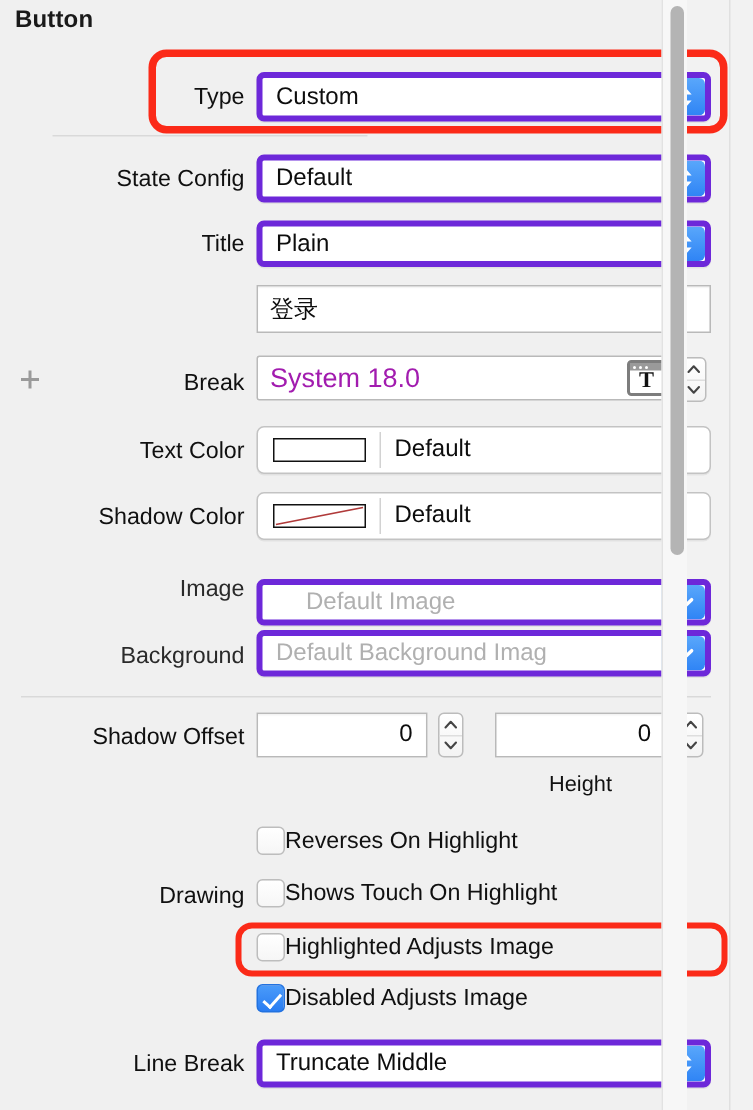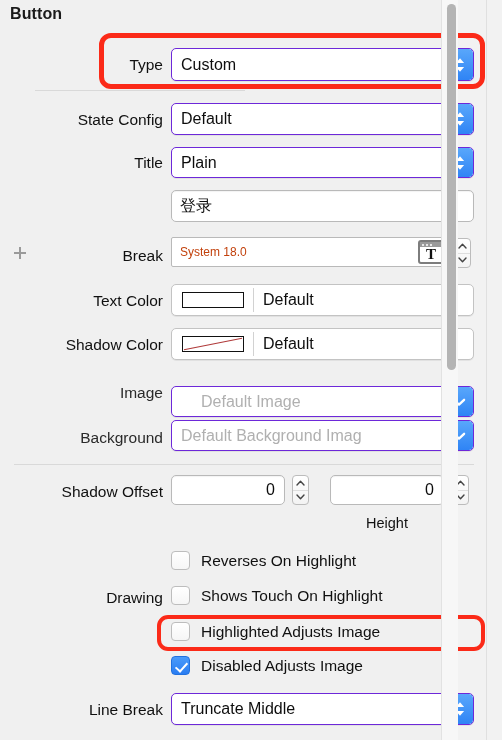--- a/index.html
+++ b/index.html
@@ -47,21 +47,21 @@
     text-align: center;
     line-height: 18px;
     white-space: nowrap;
   }
 
   
   .popup {
     position: absolute;
     box-sizing: border-box;
     background: #ffffff;
-    border: 1px solid #6d28d9;
+    border: 4px solid #6d28d9;
     border-radius: 5px;
     box-shadow: 0 1px 0 rgba(0,0,0,0.06);
     overflow: hidden;
     display: flex;
     align-items: center;
   }
   .popup .ptext {
     flex: 1 1 auto;
     padding-left: 9px;
     font-size: 16px;
@@ -87,21 +87,21 @@
     transform: translate(-50%,-50%);
   }
   .chev-dbl svg, .chev-one svg { display: block; }
 
   
   .tfield {
     position: absolute;
     box-sizing: border-box;
     background: #ffffff;
     border: 1px solid #b9b9b9;
-    border-radius: 5px;
+    border-radius: 0;
     font-size: 16px;
     color: #0d0d0d;
     display: flex;
     align-items: center;
     padding-left: 8px;
     box-shadow: inset 0 1px 1px rgba(0,0,0,0.05);
     overflow: hidden;
   }
   .tfield.num {
     justify-content: flex-end;
@@ -115,22 +115,22 @@
     box-sizing: border-box;
     background: #fff;
     border: 1px solid #b9b9b9;
     border-radius: 2px;
     display: flex;
     align-items: center;
   }
   .fontfield .ftxt {
     flex: 1 1 auto;
     padding-left: 8px;
-    font-size: 12px;
-    color: #c2410c;
+    font-size: 18px;
+    color: #a21caf;
     white-space: nowrap;
   }
   .font-glyph {
     flex: 0 0 auto;
     width: 26px; height: 24px;
     margin-right: 3px;
     border: 2px solid #7d7d7d;
     border-radius: 3px;
     background: #fff;
     position: relative;
@@ -229,21 +229,20 @@
     position: absolute;
     left: 6px; top: 2.5px;
     width: 5px; height: 10px;
     border: solid #fff;
     border-width: 0 2.2px 2.2px 0;
     transform: rotate(42deg);
   }
   .cblabel {
     font-size: 15.5px;
     color: #101010;
-    margin-left: 11px;
     white-space: nowrap;
   }
 
   
   .divider {
     position: absolute;
     height: 1px;
     background: #d9d9d9;
   }
 

